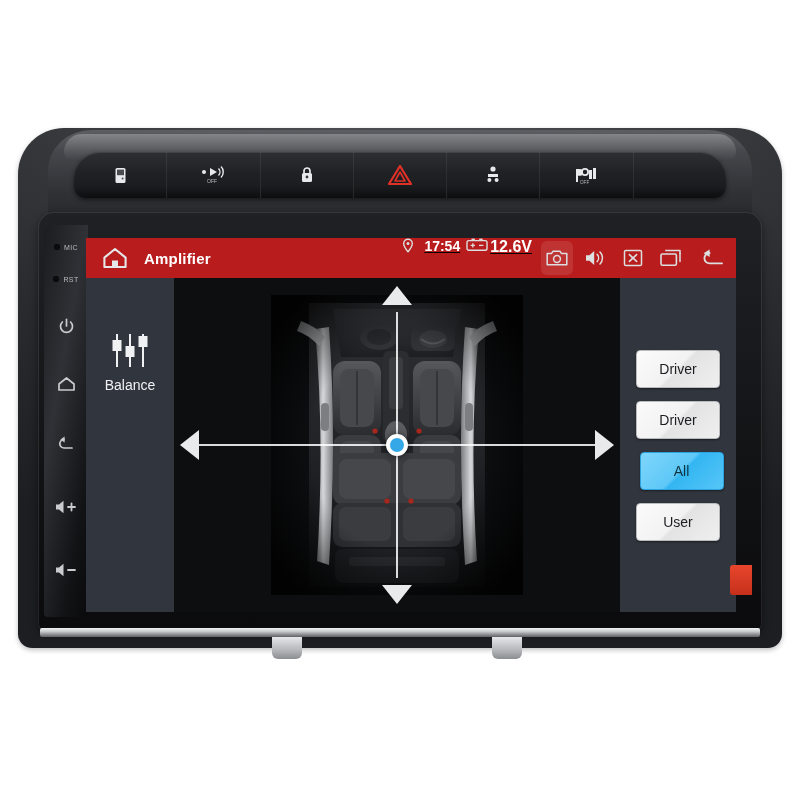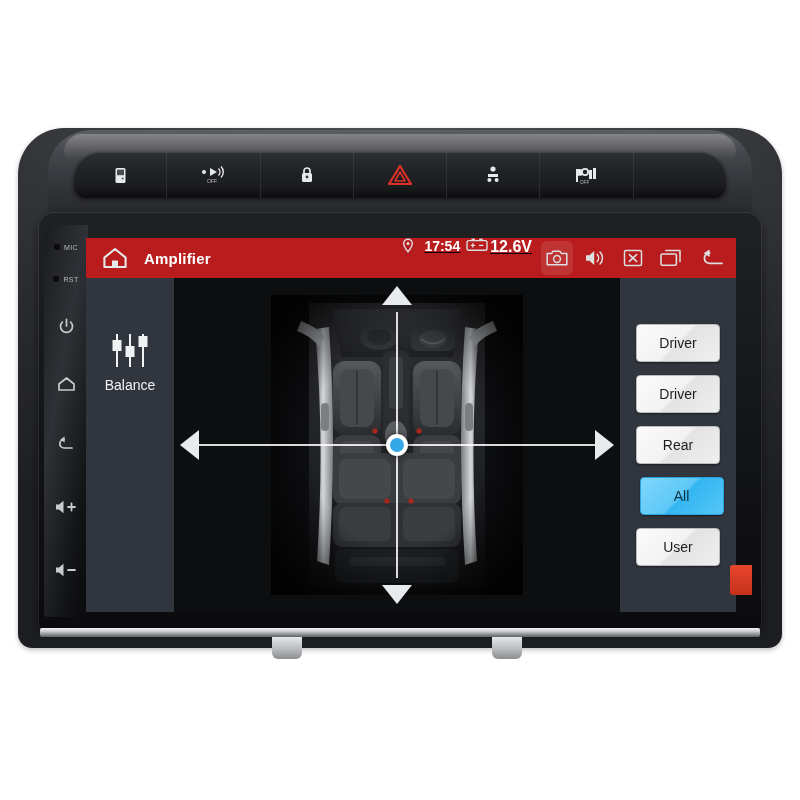--- a/index.html
+++ b/index.html
@@ -472,21 +472,20 @@
 
         <div class="arw up"></div>
         <div class="arw down"></div>
         <div class="arw left"></div>
         <div class="arw right"></div>
       </div>
 
       <div class="preset-col">
         <div class="preset">Driver</div>
         <div class="preset">Driver</div>
-        <div class="preset">Rear</div>
         <div class="preset sel">All</div>
         <div class="preset">User</div>
       </div>
 
     </div>
   </div>
 
   <div class="red-tab"></div>
   <div class="chrome-trim"></div>
   <div class="foot l"></div>

